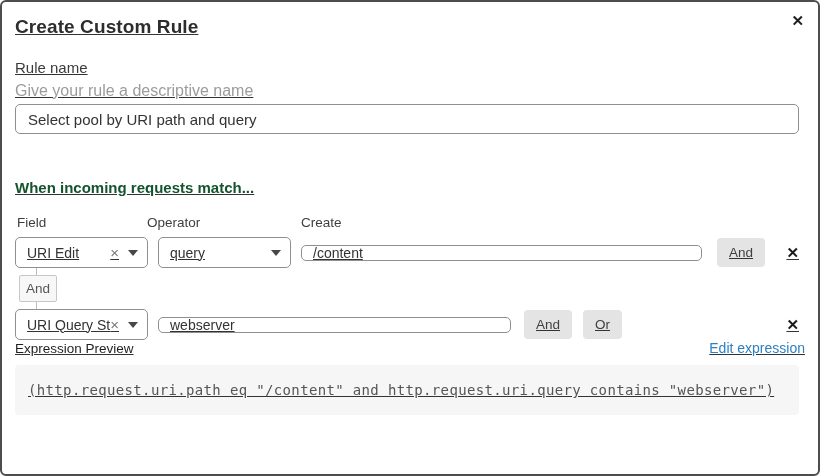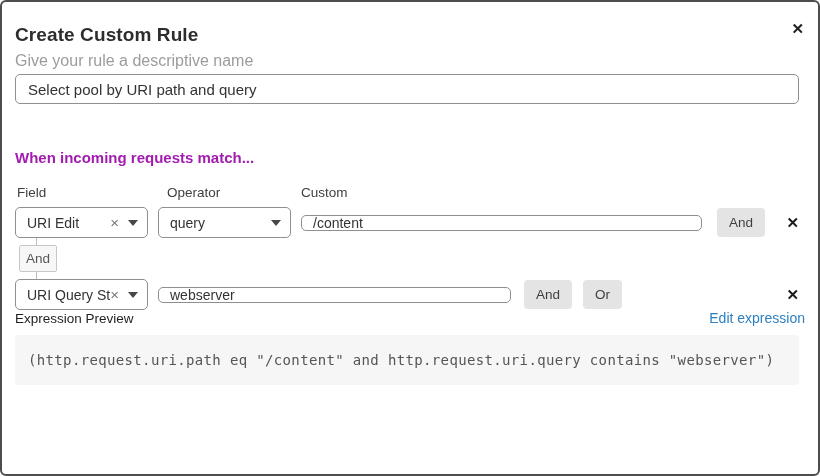--- a/index.html
+++ b/index.html
@@ -7,21 +7,21 @@
   body { font-family: "Liberation Sans", sans-serif; color: #333; }
 
   .dialog {
     position: relative;
     width: 820px; height: 476px;
     background: #fff;
     border: 2px solid #4d4d4d;
     border-radius: 6px;
     overflow: hidden;
   }
-  .content { padding: 12px 13px; }
+  .content { padding: 4px 13px; text-decoration: underline; }
 
   
   .header { padding-top: 10px; position: relative; }
   .dialog-title {
     font-size: 19px; font-weight: 700; color: #2d2d2d; letter-spacing: .1px;
   }
   .close-btn {
     position: absolute; top: 6px; right: 1px;
     background: none; border: none; cursor: pointer;
     font-size: 15px; font-weight: 700; color: #1f1f1f;
@@ -33,24 +33,24 @@
   .rule-hint  { margin-top: 6px;  font-size: 16px; color: #9c9c9c; }
   .rule-input {
     margin-top: 4px; width: 784px; height: 30px;
     border: 1px solid #8f8f8f; border-radius: 5px;
     padding: 0 12px; font-size: 15px; color: #333;
     font-family: "Liberation Sans", sans-serif;
     background: #fff;
   }
 
   
-  .match-heading { margin-top: 45px; font-size: 15px; font-weight: 700; color: #a21caf; }
+  .match-heading { margin-top: 45px; font-size: 15px; font-weight: 700; color: #14532d; }
   .col-labels { position: relative; margin-top: 19px; height: 15px; font-size: 13.5px; color: #3e3e3e; }
   .col-labels .c-field    { position: absolute; left: 2px; }
-  .col-labels .c-operator { position: absolute; left: 152px; }
+  .col-labels .c-operator { position: absolute; left: 132px; }
   .col-labels .c-value    { position: absolute; left: 286px; }
 
   .cond-row { display: flex; align-items: center; margin-top: 7px; }
   .select-box {
     display: flex; align-items: center;
     width: 133px; height: 31px; flex: none;
     border: 1px solid #8f8f8f; border-radius: 5px;
     background: #fff; padding: 0 9px 0 11px;
     cursor: pointer; margin-right: 10px;
   }
@@ -120,31 +120,32 @@
 
 <div class="dialog">
   <div class="content">
 
     <div class="header">
       <h1 class="dialog-title">Create Custom Rule</h1>
       <button class="close-btn">✕</button>
     </div>
 
     <div>
+      <div class="rule-label">Rule name</div>
       <div class="rule-hint">Give your rule a descriptive name</div>
       <input class="rule-input" type="text" value="Select pool by URI path and query" style="">
     </div>
 
     <div>
       <div class="match-heading">When incoming requests match...</div>
 
       <div class="col-labels">
         <span class="c-field">Field</span>
         <span class="c-operator">Operator</span>
-        <span class="c-value">Custom</span>
+        <span class="c-value">Create</span>
       </div>
 
       <div class="cond-row">
         <div class="select-box">
           <span class="select-label">URI Edit</span>
           <span class="clear-x">×</span>
           <span class="caret"></span>
         </div>
         <div class="select-box">
           <span class="select-label">query</span>

